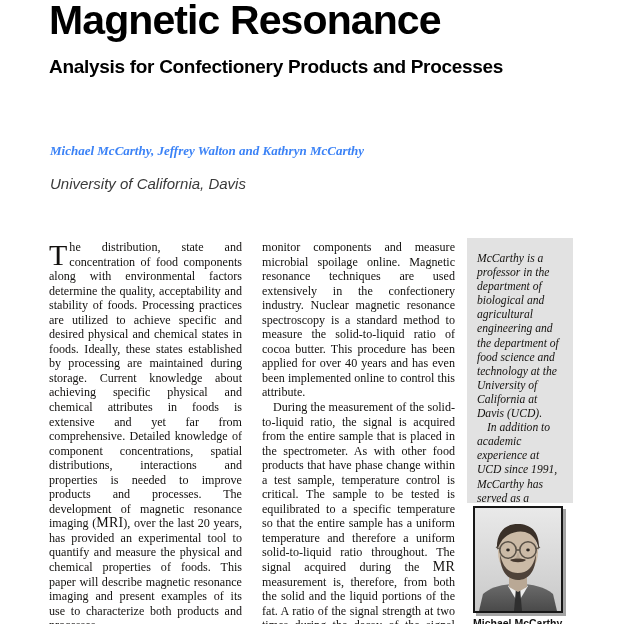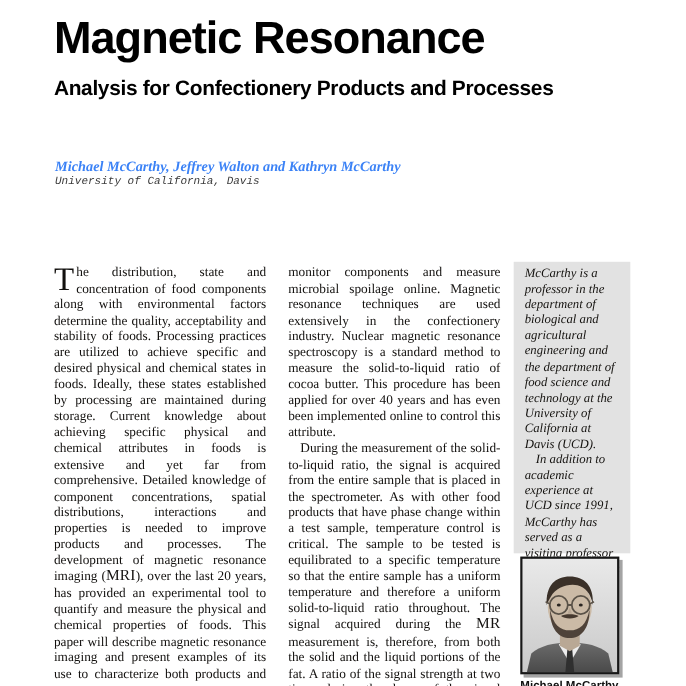--- a/index.html
+++ b/index.html
@@ -21,21 +21,21 @@
     left: 0; top: 0;
     width: 624px;
     height: 624px;
     background: #ffffff;
   }
 
   
   .masthead {
     position: absolute;
     left: 49px;
-    top: 14px;
+    top: 0;
     width: 540px;
   }
   .title-line {
     font-family: "Liberation Sans", sans-serif;
     font-weight: bold;
     font-size: 41px;
     line-height: 41px;
     letter-spacing: -0.9px;
     color: #000000;
     white-space: nowrap;
@@ -59,26 +59,26 @@
   }
   .byline-authors {
     font-family: "Liberation Serif", serif;
     font-weight: bold;
     font-style: italic;
     font-size: 13px;
     line-height: 15px;
     color: #3b82f6;
   }
   .byline-affil {
-    font-family: Liberation Mono, monospace;
+    font-family: Liberation Sans, sans-serif;
     font-style: italic;
-    font-size: 10px;
+    font-size: 15px;
     line-height: 14px;
     color: #3a3a3a;
-    margin-top: 1px;
+    margin-top: 19px;
   }
 
   
   .col {
     position: absolute;
     top: 240px;
     font-family: "Liberation Serif", serif;
     font-size: 12.1px;
     line-height: 14.55px;
     text-align: justify;
@@ -124,21 +124,21 @@
   
   .sidebar {
     position: absolute;
     left: 467px;
     top: 238px;
     width: 106px;
     height: 265px;
     background: #e2e2e2;
   }
   .sidebar-inner {
-    padding: 4px 9px 0 10px;
+    padding: 14px 9px 0 10px;
     font-family: "Liberation Serif", serif;
     font-style: italic;
     font-size: 11.6px;
     line-height: 14.1px;
     color: #14120f;
     text-align: left;
   }
   .sidebar-inner p {
     margin: 0;
     text-indent: 0;

